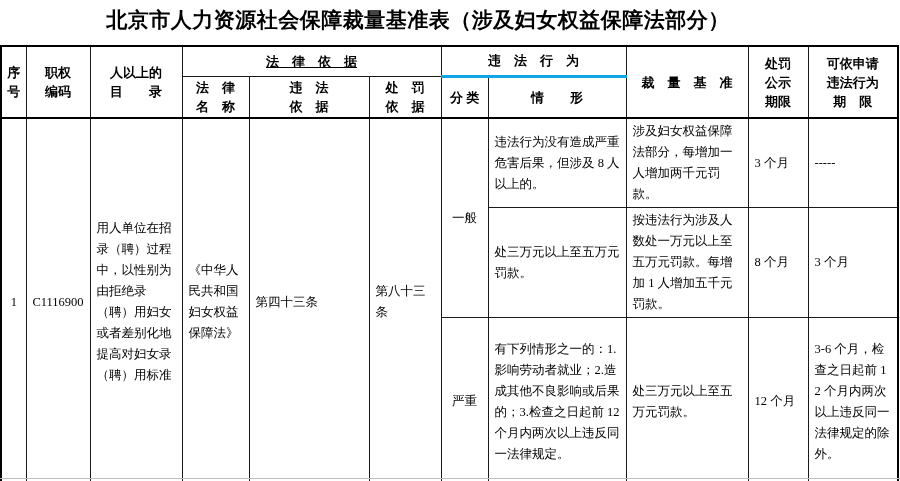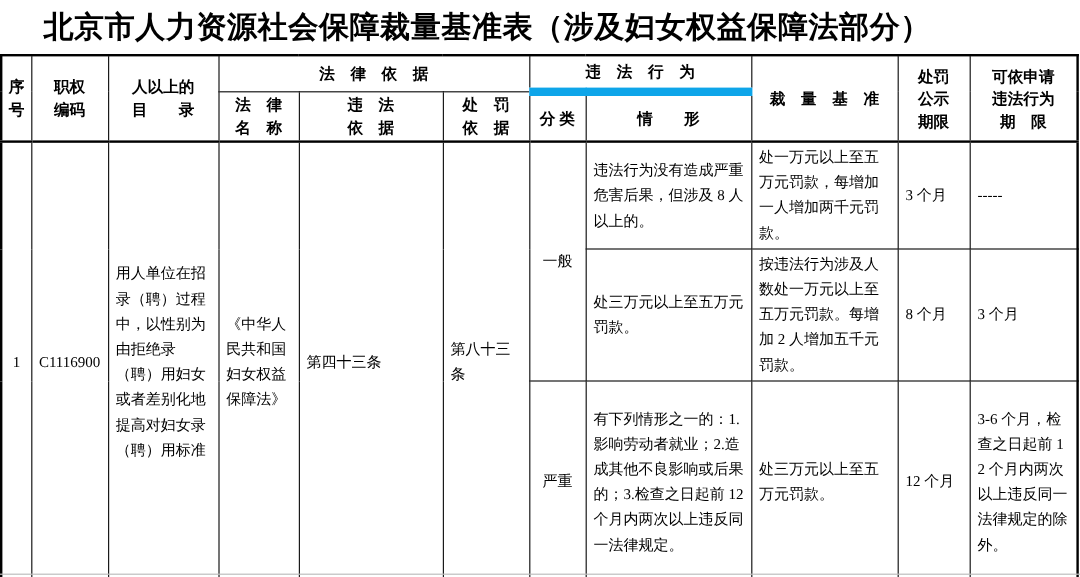--- a/index.html
+++ b/index.html
@@ -7,24 +7,24 @@
   body {
     width: 900px; height: 481px;
     background: #ffffff;
     position: relative;
     overflow: hidden;
     font-family: "Liberation Serif", "DejaVu Serif", serif;
     color: #000;
   }
   .page-title {
     position: absolute;
-    top: 6px; left: 0;
+    top: 6px; left: 12px;
     width: 812px;
     text-align: center;
-    font-size: 25px;
+    font-size: 21px;
     font-weight: bold;
     letter-spacing: 0.5px;
     white-space: nowrap;
   }
   table.grid {
     position: absolute;
     top: 45px; left: 0;
     width: 898px;
     table-layout: fixed;
     border-collapse: collapse;
@@ -90,22 +90,22 @@
   </colgroup>
 
   <tbody>
       <tr class="h1">
     <th rowspan="2" class="pre">序
 号</th>
     <th rowspan="2" class="pre">职权
 编码</th>
     <th rowspan="2" class="pre">人以上的
 目　　录</th>
-    <th colspan="3" style="border-bottom:1px solid #1a1a1a;">法　律　依　据</th>
-    <th colspan="2" class="col-cat-b" style="border-bottom:7px solid #0ea5e9;">违　法　行　为</th>
+    <th colspan="3" style="border-bottom:1px solid #1a1a1a;text-decoration:underline;">法　律　依　据</th>
+    <th colspan="2" class="col-cat-b" style="border-bottom:3px solid #0ea5e9;">违　法　行　为</th>
     <th rowspan="2">裁　量　基　准</th>
     <th rowspan="2" class="pre col-period-b">处罚
 公示
 期限</th>
     <th rowspan="2" class="pre">可依申请
 违法行为
 期　限</th>
   </tr>
 
   <tr class="h2">
@@ -121,28 +121,28 @@
 
   <tr class="rA">
     <td rowspan="3" class="c">1</td>
     <td rowspan="3" class="c">C1116900</td>
     <td rowspan="3">用人单位在招录（聘）过程中，以性别为由拒绝录（聘）用妇女或者差别化地提高对妇女录（聘）用标准</td>
     <td rowspan="3">《中华人民共和国妇女权益保障法》</td>
     <td rowspan="3">第四十三条</td>
     <td rowspan="3">第八十三条</td>
     <td rowspan="2" class="c col-cat-b">一般</td>
     <td>违法行为没有造成严重危害后果，但涉及 8 人以上的。</td>
-    <td>处一万元以上至五万元罚款，每增加一人增加两千元罚款。</td>
+    <td>涉及妇女权益保障法部分，每增加一人增加两千元罚款。</td>
     <td class="col-period-b">3 个月</td>
     <td>-----</td>
   </tr>
 
   <tr class="rB">
     <td>处三万元以上至五万元罚款。</td>
-    <td>按违法行为涉及人数处一万元以上至五万元罚款。每增加 2 人增加五千元罚款。</td>
+    <td>按违法行为涉及人数处一万元以上至五万元罚款。每增加 1 人增加五千元罚款。</td>
     <td class="col-period-b">8 个月</td>
     <td>3 个月</td>
   </tr>
 
   <tr class="rC">
     <td class="c col-cat-b">严重</td>
     <td>有下列情形之一的：1.影响劳动者就业；2.造成其他不良影响或后果的；3.检查之日起前 12 个月内两次以上违反同一法律规定。</td>
     <td>处三万元以上至五万元罚款。</td>
     <td class="col-period-b">12 个月</td>
     <td>3-6 个月，检查之日起前 12 个月内两次以上违反同一法律规定的除外。</td>

